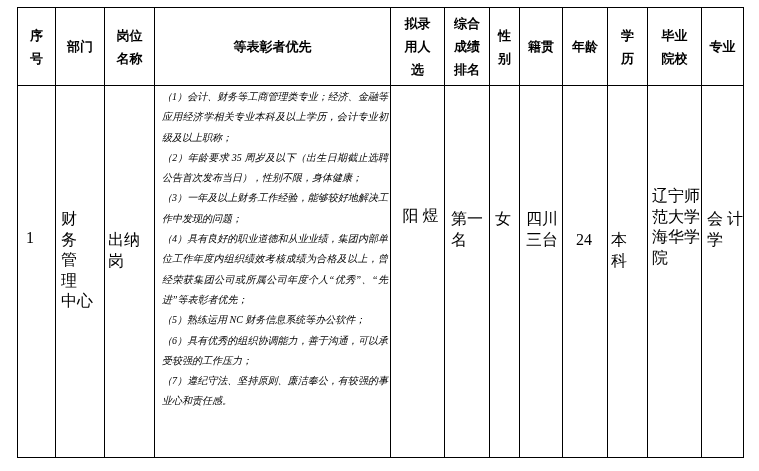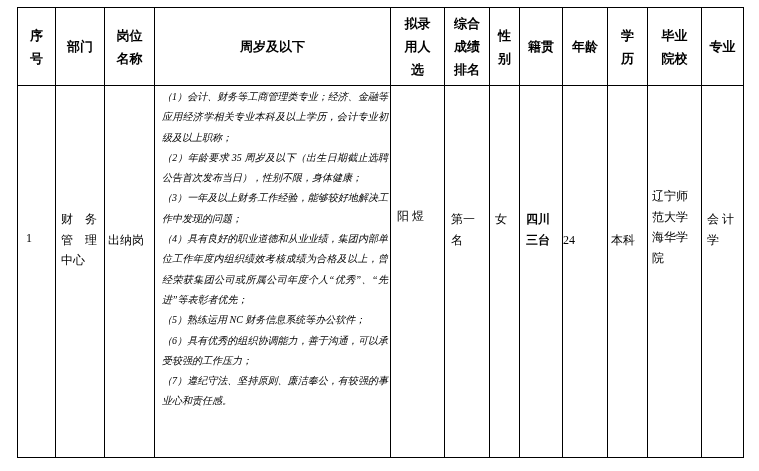--- a/index.html
+++ b/index.html
@@ -21,32 +21,32 @@
     background:#ffffff;
   }
   th {
     font-size:13px; font-weight:bold; line-height:23px;
     text-align:center; vertical-align:middle;
     white-space:pre-wrap;
   }
   tr.header-row { height:78px; }
   tr.body-row   { height:372px; }
   td {
-    font-size:12px; line-height:20.5px;
+    font-size:16px; line-height:20.5px;
     vertical-align:top; text-align:left;
     white-space:pre-wrap;
   }
   td.c-seq        { padding:142px 0 0 8px; }
   td.c-department { padding:123px 0 0 5px; }
   td.c-position   { padding:144px 0 3px 3px; }
-  td.c-candidate  { padding:120px 0 0 6px; }
+  td.c-candidate  { padding:120px 0 0 6px;text-align:center; }
   td.c-rank       { padding:123px 4px 0 6px; }
   td.c-gender     { padding:123px 0 0 5px; }
-  td.c-hometown   { padding:123px 0 0 6px;font-weight:bold; }
-  td.c-age        { padding:144px 2px 0 0; text-align:left; }
+  td.c-hometown   { padding:123px 0 0 6px; }
+  td.c-age        { padding:144px 2px 0 0; text-align:center; }
   td.c-education  { padding:144px 12px 0 3px; }
   td.c-school     { padding:100px 0 0 4px; }
   td.c-major      { padding:123px 0 4px 5px;margin-left:32px; }
   td.c-requirements {
     padding:1px 2px 0 7px;
     font-size:10px; line-height:20.3px;
     text-align:justify; text-justify:inter-ideograph;font-style:italic;
   }
   .req-item { margin:0; }
 </style>
@@ -67,21 +67,21 @@
         <col style="width:45px">
       <col style="width:40px">
         <col style="width:54px">
         <col style="width:42px">
     </colgroup>
     <tbody>
         <tr class="header-row">
       <th>序<br>号</th>
       <th>部门</th>
       <th>岗位<br>名称</th>
-      <th>周岁及以下</th>
+      <th>等表彰者优先</th>
       <th>拟录<br>用人<br>选</th>
       <th>综合<br>成绩<br>排名</th>
       <th>性<br>别</th>
       <th>籍贯</th>
       <th>年龄</th>
       <th>学<br>历</th>
       <th>毕业<br>院校</th>
       <th>专业</th>
     </tr>
     <tr class="body-row">

